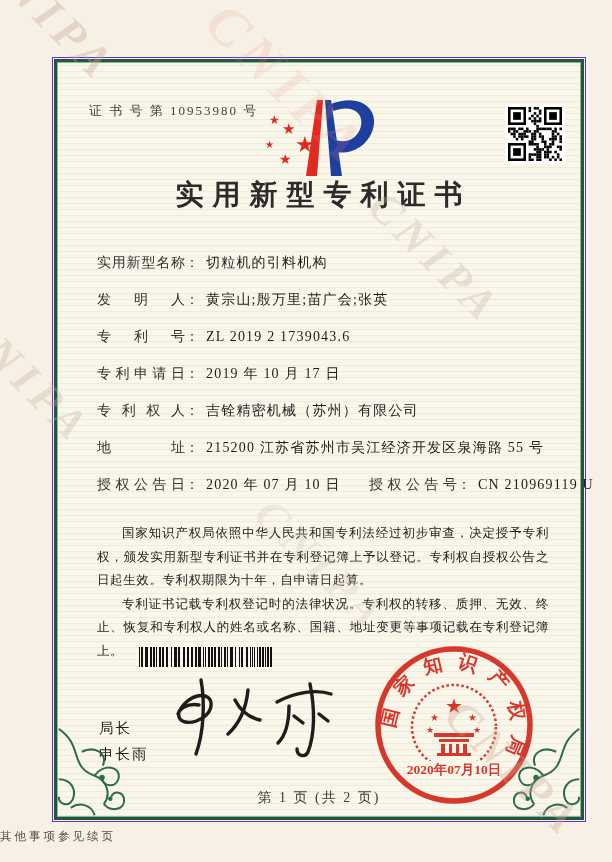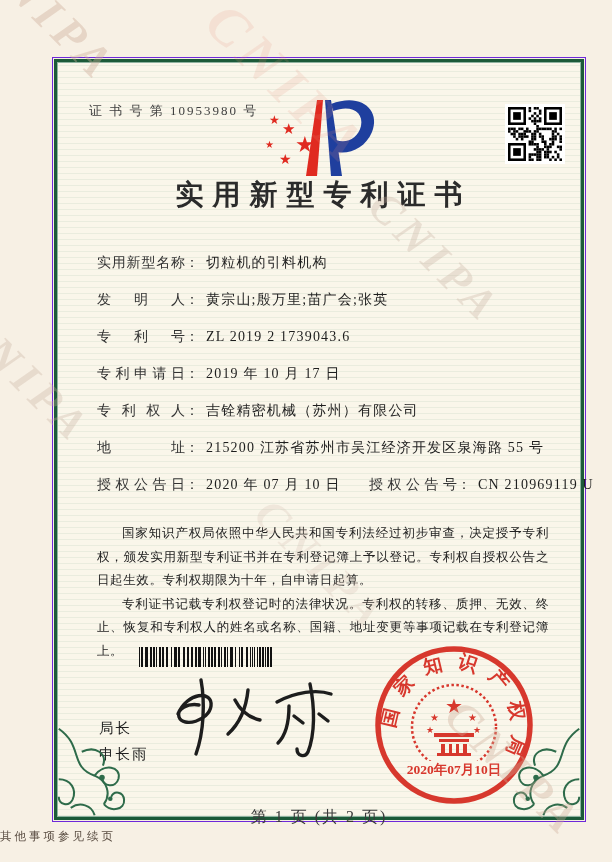--- a/index.html
+++ b/index.html
@@ -62,21 +62,21 @@
     font-size:12.5px;line-height:23.5px;color:#222;text-align:justify;letter-spacing:0.6px;margin-top:16px;
   }
   .paras p{margin:0;text-indent:2em;}
   
   .barcode{position:absolute;left:86px;top:589px;width:133px;height:20px;}
   .signer{position:absolute;left:46px;top:636px;font-size:14.5px;line-height:26px;color:#222;letter-spacing:2px;margin-top:21px;}
   .signature{position:absolute;left:100px;top:616px;width:215px;height:88px;}
   .seal{position:absolute;left:318px;top:584px;width:166px;height:166px;opacity:0.92;}
   .page-footer{
     position:absolute;left:0;top:731px;width:100%;text-align:center;
-    font-size:16px;color:#3a3a3a;letter-spacing:2px;margin-top:18px;
+    font-size:14px;color:#3a3a3a;letter-spacing:2px;
   }
   .flourish{position:absolute;bottom:3px;width:92px;height:92px;}
   .flourish.br{right:3px;}
   .flourish.bl{left:3px;transform:scaleX(-1);}
   .continuation{
     position:absolute;left:0;top:829px;width:612px;text-align:left;z-index:2;
     font-size:11.5px;color:#5c4f44;letter-spacing:3px;
   }
 </style>
 </head>

